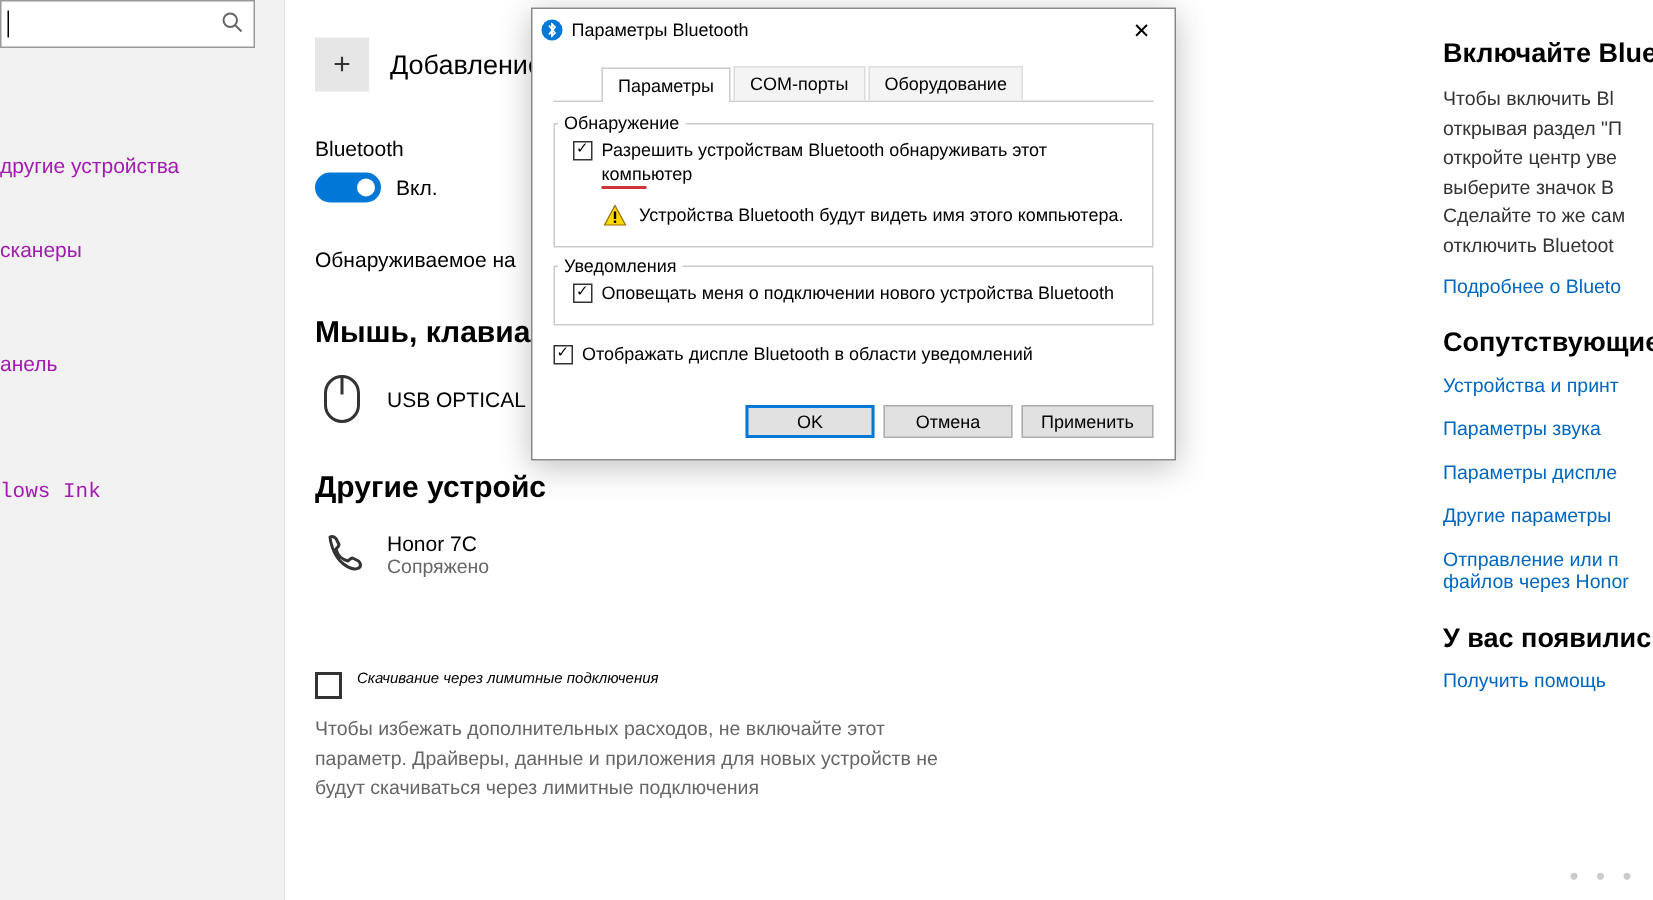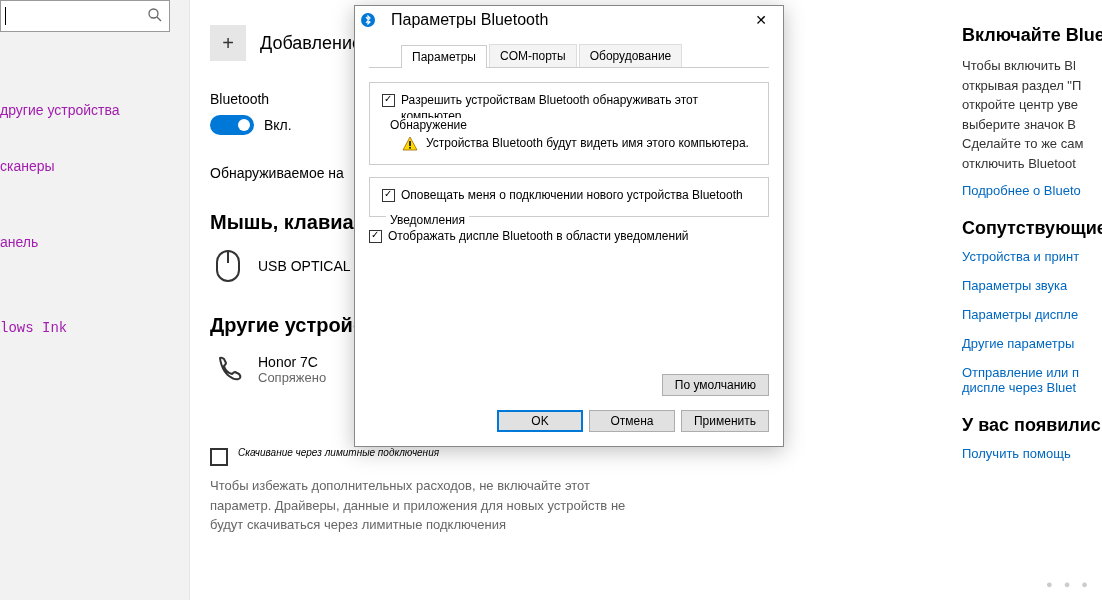--- a/index.html
+++ b/index.html
@@ -37,28 +37,28 @@
 .right-pane { position: absolute; right: 0; top: 0; width: 140px; height: 100%; padding-top: 25px; }
 .r-head { font-size: 18px; font-weight: 600; margin-bottom: 10px; white-space: nowrap; }
 .r-text { font-size: 13px; color: #333; line-height: 1.5; margin-bottom: 10px; white-space: nowrap; }
 .r-link { font-size: 13px; color: #0067c0; margin-bottom: 20px; cursor: pointer; white-space: nowrap; display: block; }
 .r-link.mb { margin-bottom: 14px; }
 
 
 .dialog { position: absolute; left: 354px; top: 5px; width: 430px; background: #fff; border: 1px solid #888; box-shadow: 0 4px 20px rgba(0,0,0,0.25); font-size: 12px; }
 .dlg-title { display: flex; align-items: center; padding: 4px 6px; height: 28px; }
 .bt-icon { width: 14px; height: 14px; background: #0078d7; border-radius: 50%; display: flex; align-items: center; justify-content: center; color: #fff; font-size: 9px; font-weight: bold; margin-right: 6px; }
-.dlg-title-text { flex: 1; font-size: 16px; margin-left: 10px; }
+.dlg-title-text { flex: 1; font-size: 12px; }
 .dlg-close { width: 32px; height: 22px; display: flex; align-items: center; justify-content: center; font-size: 14px; cursor: pointer; }
 .dlg-body { padding: 10px 14px 14px 14px; }
 .tabs { display: flex; border-bottom: 1px solid #ccc; margin-bottom: 14px; padding-left: 32px; }
 .tab { padding: 4px 10px; border: 1px solid #ccc; border-bottom: none; background: #fff; margin-right: 2px; position: relative; top: 1px; font-size: 12px; cursor: pointer; }
 .tab.inactive { background: #f4f4f4; border-color: #ddd; top: 0; }
 .fieldset { border: 1px solid #ccc; padding: 10px 12px 12px 12px; margin-bottom: 12px; position: relative; }
-.legend { position: absolute; top: -8px; left: 16px; background: #fff; padding: 0 4px; font-size: 12px; margin-top: 43px; }
+.legend { position: absolute; top: -8px; left: 2px; background: #fff; padding: 0 4px; font-size: 12px; }
 .fs-chk { display: flex; align-items: flex-start; }
 .fs-chkbox { width: 13px; height: 13px; border: 1px solid #333; margin-right: 6px; flex-shrink: 0; display: flex; align-items: center; justify-content: center; margin-top: 1px; position: relative; }
 .fs-chkbox::after { content: "✓"; font-size: 10px; color: #000; position: absolute; left: 1px; top: -2px; }
 .fs-label { font-size: 12px; line-height: 1.3; }
 .underline { height: 2px; width: 30px; background: #d13438; margin-left: 19px; margin-top: 0; }
 .warn-row { display: flex; align-items: flex-start; margin-top: 10px; margin-left: 20px; }
 .warn-icon { width: 16px; height: 16px; margin-right: 8px; flex-shrink: 0; }
 .plain-chk { display: flex; align-items: flex-start; margin-bottom: 12px; }
 .default-row { display: flex; justify-content: flex-end; margin-top: 130px; }
 .btn { min-width: 86px; height: 22px; border: 1px solid #adadad; background: #e1e1e1; font-size: 12px; padding: 0 12px; cursor: pointer; display: inline-flex; align-items: center; justify-content: center; margin-left: 6px; }
@@ -144,21 +144,21 @@
 Сделайте то же сам
 отключить Bluetoot</div>
   <a class="r-link">Подробнее о Blueto</a>
 
   <div class="r-head" style="margin-top:20px;">Сопутствующие па</div>
   <a class="r-link mb">Устройства и принт</a>
   <a class="r-link mb">Параметры звука</a>
   <a class="r-link mb">Параметры диспле</a>
   <a class="r-link mb">Другие параметры</a>
   <a class="r-link" style="white-space:pre-line;">Отправление или п
-диспле через Bluet</a>
+файлов через Honor</a>
 
   <div class="r-head" style="margin-top:20px;">У вас появились в</div>
   <a class="r-link">Получить помощь</a>
 </div>
 
 <div class="dialog">
   <div class="dlg-title">
     <div class="bt-icon">
       <svg width="8" height="10" viewBox="0 0 8 10">
           <path d="M2 2 L6 7 L4 9 L4 1 L6 3 L2 8" fill="none" stroke="#fff" stroke-width="1.2"></path>
@@ -201,23 +201,20 @@
         <div class="fs-chkbox"></div>
         <div class="fs-label">Оповещать меня о подключении нового устройства Bluetooth</div>
       </div>
     </div>
 
     <div class="plain-chk">
       <div class="fs-chkbox"></div>
       <div class="fs-label">Отображать диспле Bluetooth в области уведомлений</div>
     </div>
 
-    <div class="default-row">
-      <div class="btn">По умолчанию</div>
-    </div>
   </div>
   <div class="dlg-footer">
     <div class="btn primary">OK</div>
     <div class="btn">Отмена</div>
     <div class="btn">Применить</div>
   </div>
 </div>
 
 <div class="dots">● ● ●</div>
 

